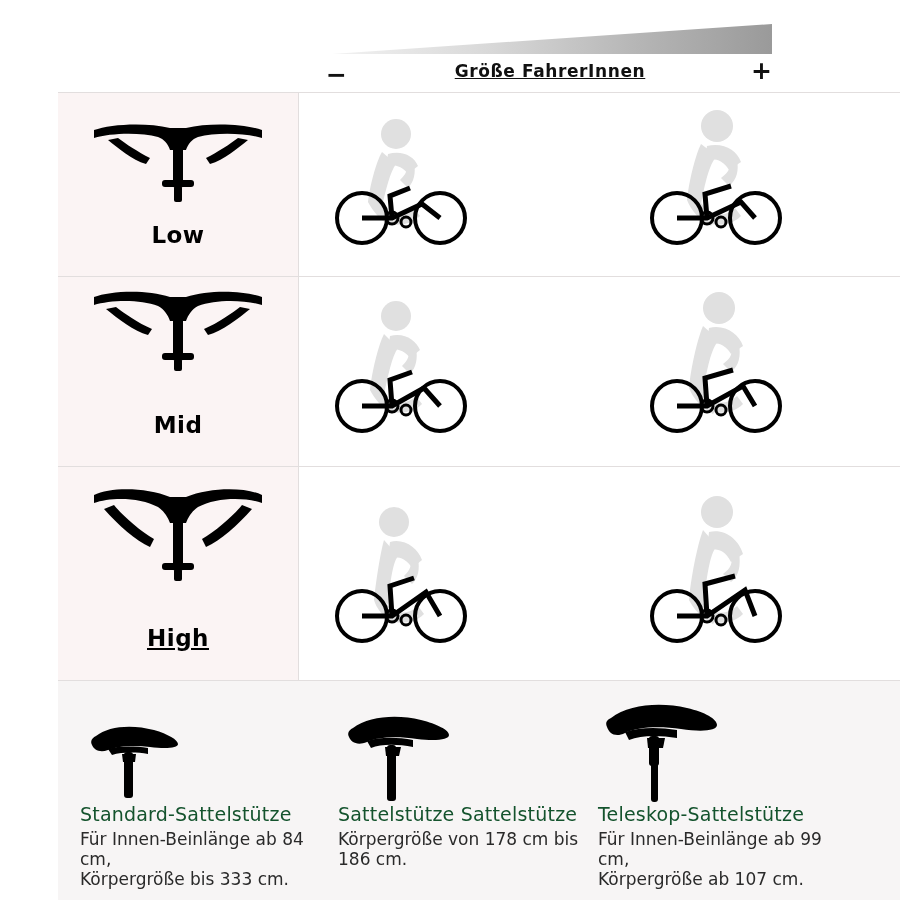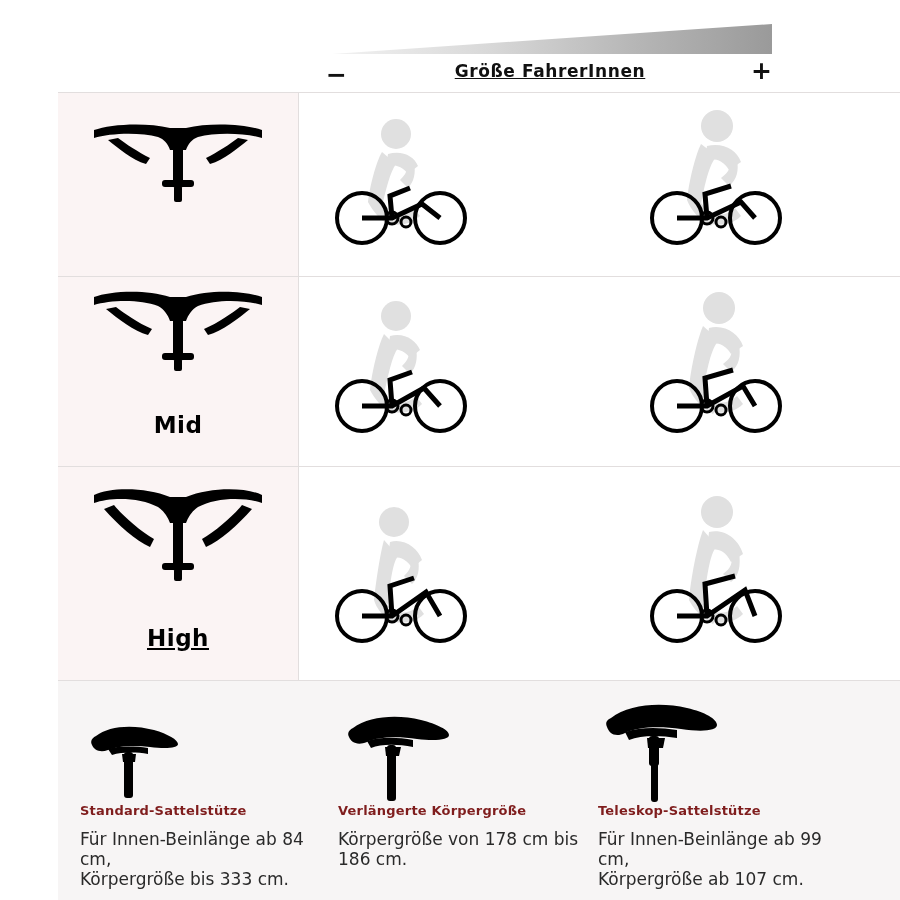--- a/index.html
+++ b/index.html
@@ -145,23 +145,23 @@
     position: absolute;
     width: 230px;
     height: 88px;
   }
   .post.p0 { left: 78px; top: 716px; }
   .post.p1 { left: 335px; top: 706px; }
   .post.p2 { left: 595px; top: 696px; }
 
   .post-title {
     position: absolute;
-    font-weight: bold;
-    font-size: 13px;
-    color: #7f1d1d;
+    font-weight: normal;
+    font-size: 19px;
+    color: #14532d;
     letter-spacing: 0.2px;
   }
   .post-title.t0 { left: 80px; top: 803px; }
   .post-title.t1 { left: 338px; top: 803px; }
   .post-title.t2 { left: 598px; top: 803px; }
 
   .post-desc {
     position: absolute;
     font-size: 17px;
     line-height: 20px;
@@ -215,20 +215,21 @@
         <path d="M6,12 C22,6 58,4 82,10 L98,10 C122,4 158,6 174,12 L174,20 C158,15 128,14 110,19
                  C104,21 100,26 98,32 L82,32 C80,26 76,21 70,19 C52,14 22,15 6,20 Z"></path>
         <path d="M20,22 C30,30 44,42 58,46 L62,40 C50,34 38,26 30,20 Z"></path>
         <path d="M160,22 C150,30 136,42 122,46 L118,40 C130,34 142,26 150,20 Z"></path>
         <rect x="85" y="18" width="10" height="52" rx="3"></rect>
         <rect x="74" y="62" width="32" height="7" rx="3"></rect>
         <rect x="86" y="68" width="8" height="16" rx="2"></rect>
       </g>
     </svg>
   </div>
+  <div class="row-label r0">Low</div>
 
   <div class="rider c0 row0">
     <svg viewBox="0 0 150 140" width="150" height="140" aria-hidden="true">
       <g fill="#e0e0e0">
         <circle cx="66" cy="24" r="15"></circle>
         <path d="M52,42 C46,52 40,76 38,92 L52,96 C56,80 60,62 66,54 Z"></path>
         <path d="M58,44 C72,40 84,46 88,56 L78,64 C72,56 64,54 56,56 Z"></path>
         <path d="M84,54 C86,62 84,72 78,78 L70,70 C76,64 78,60 76,54 Z"></path>
         <path d="M46,88 C52,96 60,104 66,108 L60,116 C50,110 42,100 38,92 Z"></path>
         <path d="M62,104 C70,106 78,104 84,98 L90,106 C82,114 70,116 60,114 Z"></path>
@@ -400,21 +401,21 @@
     <svg viewBox="0 0 230 98" width="230" height="98" aria-hidden="true">
       <g fill="#000">
         <path d="M18,22 C34,10 62,8 86,14 C102,18 114,24 114,29 C114,34 100,35 82,33
                  C62,30 42,31 32,36 C22,40 16,36 14,31 C12,27 14,24 18,22 Z"></path>
         <path d="M32,35 C44,31 62,31 78,34 L78,41 C62,38 46,38 36,42 Z"></path>
         <rect x="52" y="39" width="9" height="56" rx="3"></rect>
         <path d="M50,41 L66,41 L64,50 L51,50 Z"></path>
       </g>
     </svg>
   </div>
-  <div class="post-title t1">Verlängerte Körpergröße</div>
+  <div class="post-title t1">Sattelstütze Sattelstütze</div>
   <div class="post-desc d1">
     <span>Körpergröße von 178 cm bis 186 cm.</span>
   </div>
 
   <div class="post p2">
     <svg viewBox="0 0 230 108" width="230" height="108" aria-hidden="true">
       <g fill="#000">
         <path d="M16,22 C34,8 66,6 92,12 C110,16 122,23 122,29 C122,35 106,36 86,33
                  C64,30 42,31 30,37 C20,42 14,37 12,31 C10,26 12,24 16,22 Z"></path>
         <path d="M30,36 C44,31 64,31 82,34 L82,42 C64,39 46,39 34,44 Z"></path>

